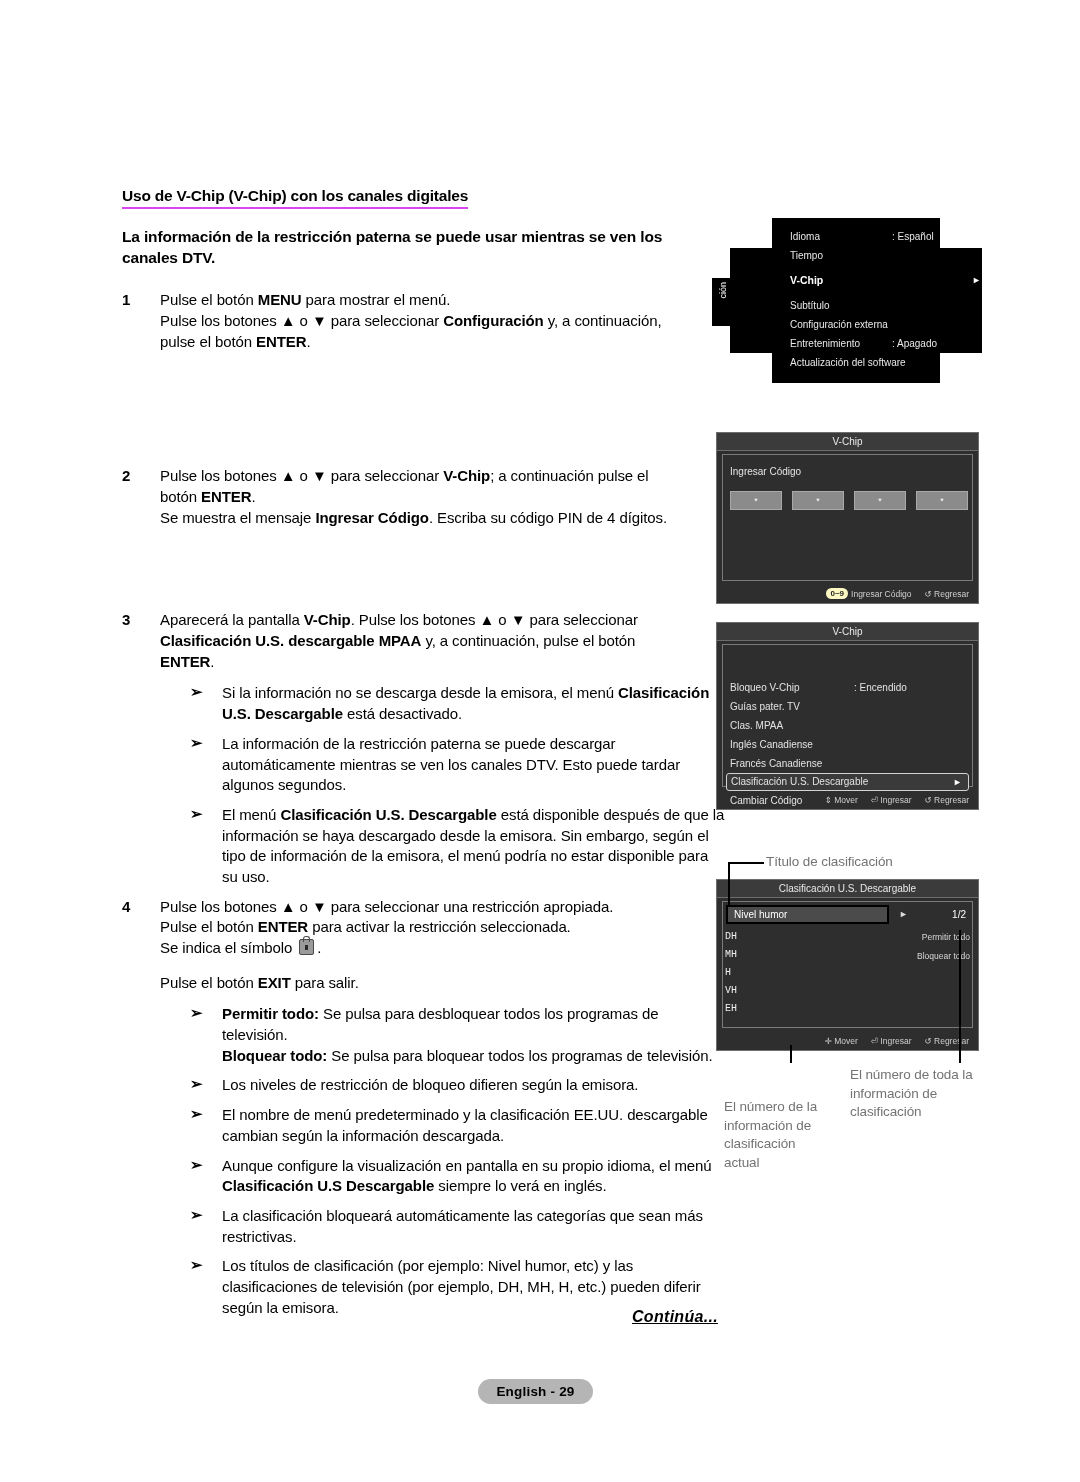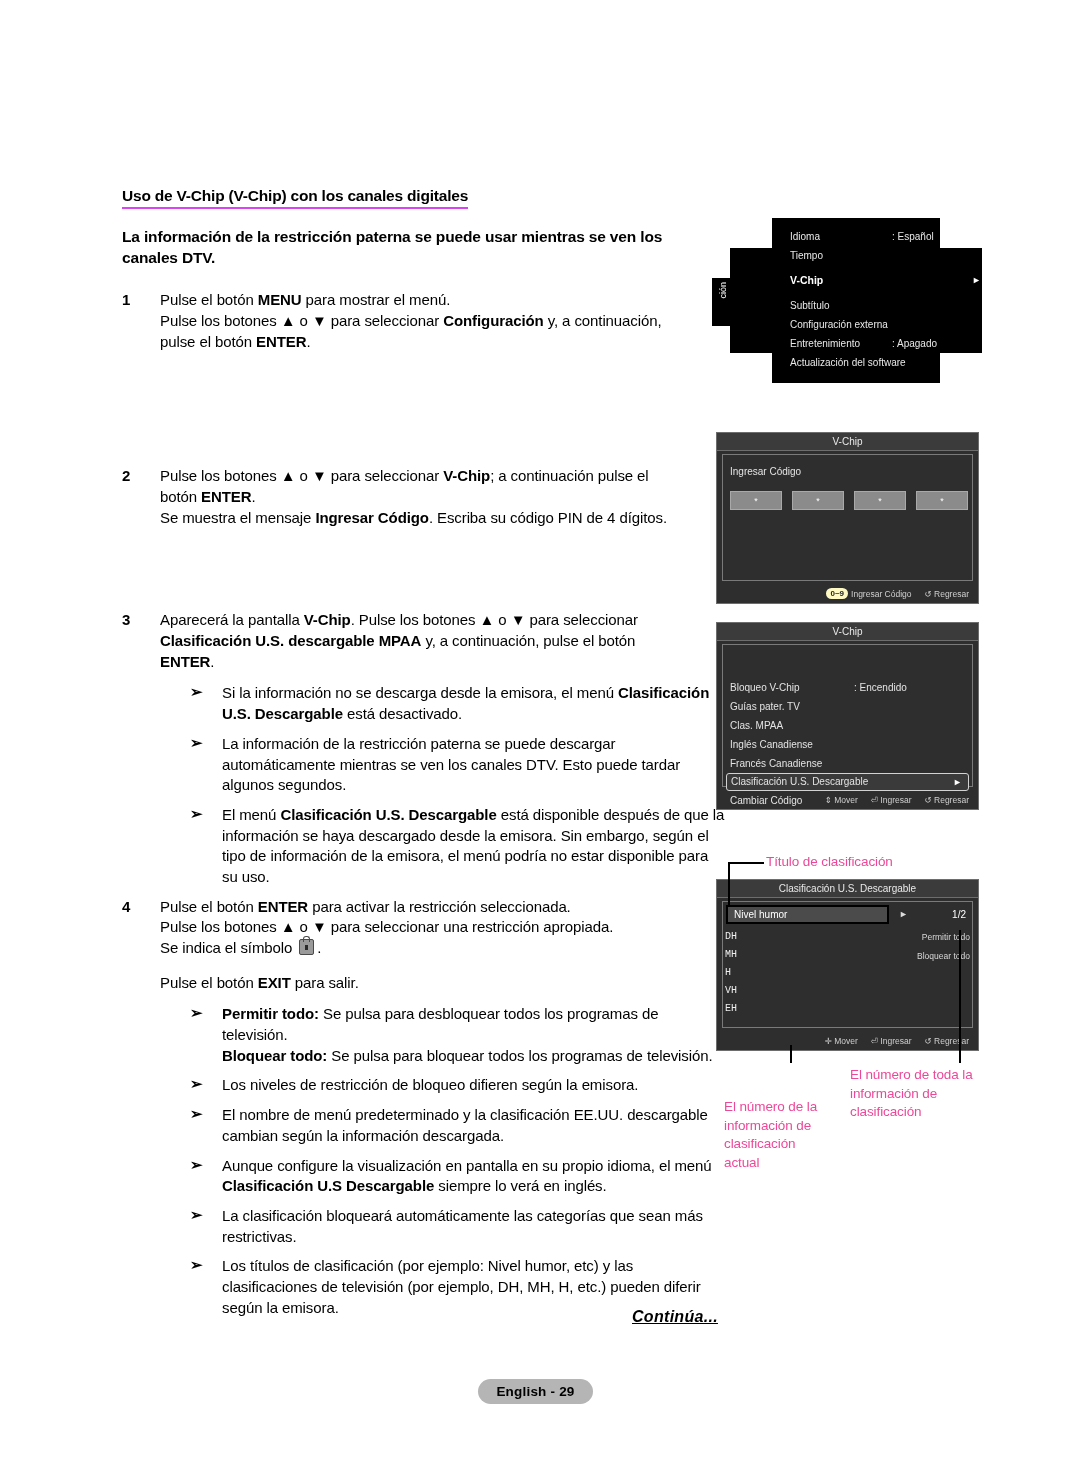--- a/index.html
+++ b/index.html
@@ -369,21 +369,21 @@
     font-size: 8.5px;
     height: 19px;
     line-height: 19px;
   }
 
   
   .callout-text {
     position: absolute;
     font-size: 13.5px;
     line-height: 1.38;
-    color: #ec4899;
+    color: #737373;
     letter-spacing: -0.1px;
   }
   #callout-title { left: 766px; top: 853px; }
   #callout-left  { left: 724px; top: 1066px; width: 110px; margin-top: 32px; }
   #callout-right { left: 850px; top: 1066px; width: 135px; }
 
   .leader { position: absolute; background: #000; }
   
   #ld-title-h { left: 728px; top: 862px; width: 36px; height: 2px; }
   #ld-title-v { left: 728px; top: 862px; width: 2px; height: 45px; }
@@ -434,22 +434,22 @@
       <div class="bullet" style="padding-left:32px;">
         <span class="bmark">➢</span>
         <p>El menú <b class="bd">Clasificación U.S. Descargable</b> está disponible después de que la<br>información se haya descargado desde la emisora. Sin embargo, según el<br>tipo de información de la emisora, el menú podría no estar disponible para<br>su uso.</p>
       </div>
     </div>
   </div>
 
   
   <div class="step" style="margin-top:6px; width:600px;">
     <span class="num">4</span>
+    <p>Pulse los botones ▲ o ▼ para seleccionar una restricción apropiada.</p>
     <p>Pulse el botón <b class="bd">ENTER</b> para activar la restricción seleccionada.</p>
-    <p>Pulse los botones ▲ o ▼ para seleccionar una restricción apropiada.</p>
     <p>Se indica el símbolo <span class="lock-glyph"></span>.</p>
     <p style="margin-top:14px;">Pulse el botón <b class="bd">EXIT</b> para salir.</p>
     <div class="bullets" style="padding-left:30px;">
       <div class="bullet">
         <span class="bmark">➢</span>
         <p><b class="bd">Permitir todo:</b> Se pulsa para desbloquear todos los programas de<br>televisión.<br><b class="bd">Bloquear todo:</b> Se pulsa para bloquear todos los programas de televisión.</p>
       </div>
       <div class="bullet">
         <span class="bmark">➢</span>
         <p>Los niveles de restricción de bloqueo difieren según la emisora.</p>

